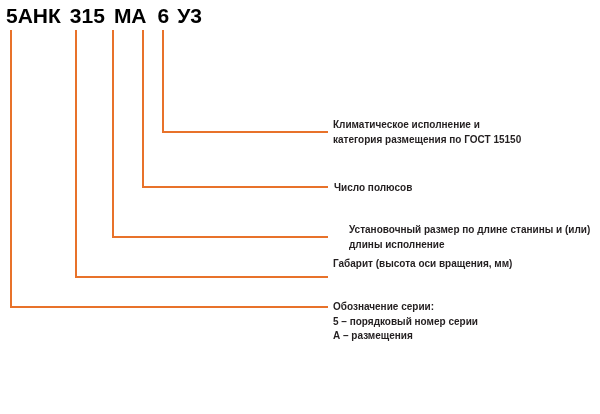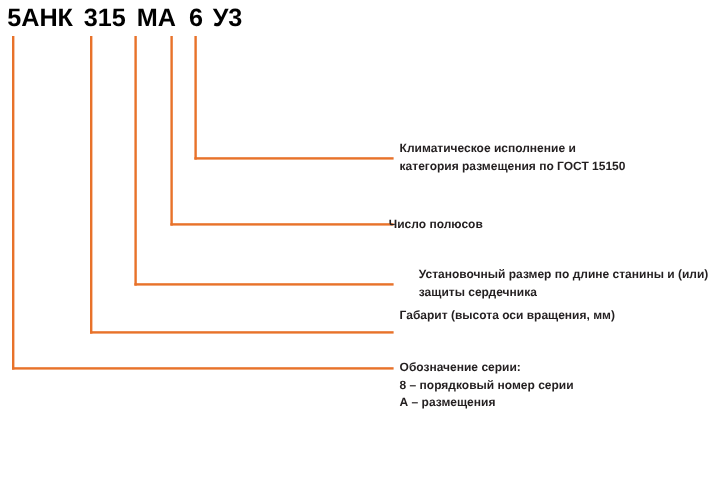--- a/index.html
+++ b/index.html
@@ -88,32 +88,32 @@
   <div class="hline" style="left:75px; top:276px; width:253px;"></div>
 
   <div class="vline" style="left:10px; top:30px; height:278px;"></div>
   <div class="hline" style="left:10px; top:306px; width:318px;"></div>
 
   <div class="caption caption-multi" style="left:333px; top:118px;">
     <div>Климатическое исполнение и</div>
     <div>категория размещения по ГОСТ 15150</div>
   </div>
 
-  <div class="caption" style="left:324px; top:180px;">
+  <div class="caption" style="left:334px; top:180px;">
     <div>Число полюсов</div>
   </div>
 
   <div class="caption caption-multi" style="left:349px; top:223px;">
     <div>Установочный размер по длине станины и (или)</div>
-    <div>защиты сердечника</div>
+    <div>длины исполнение</div>
   </div>
 
   <div class="caption" style="left:333px; top:256px;">
     <div>Габарит (высота оси вращения, мм)</div>
   </div>
 
   <div class="caption caption-multi" style="left:333px; top:300px;">
     <div>Обозначение серии:</div>
-    <div>8 – порядковый номер серии</div>
+    <div>5 – порядковый номер серии</div>
     <div>А – размещения</div>
   </div>
 
 </div>
 
 </body></html>

